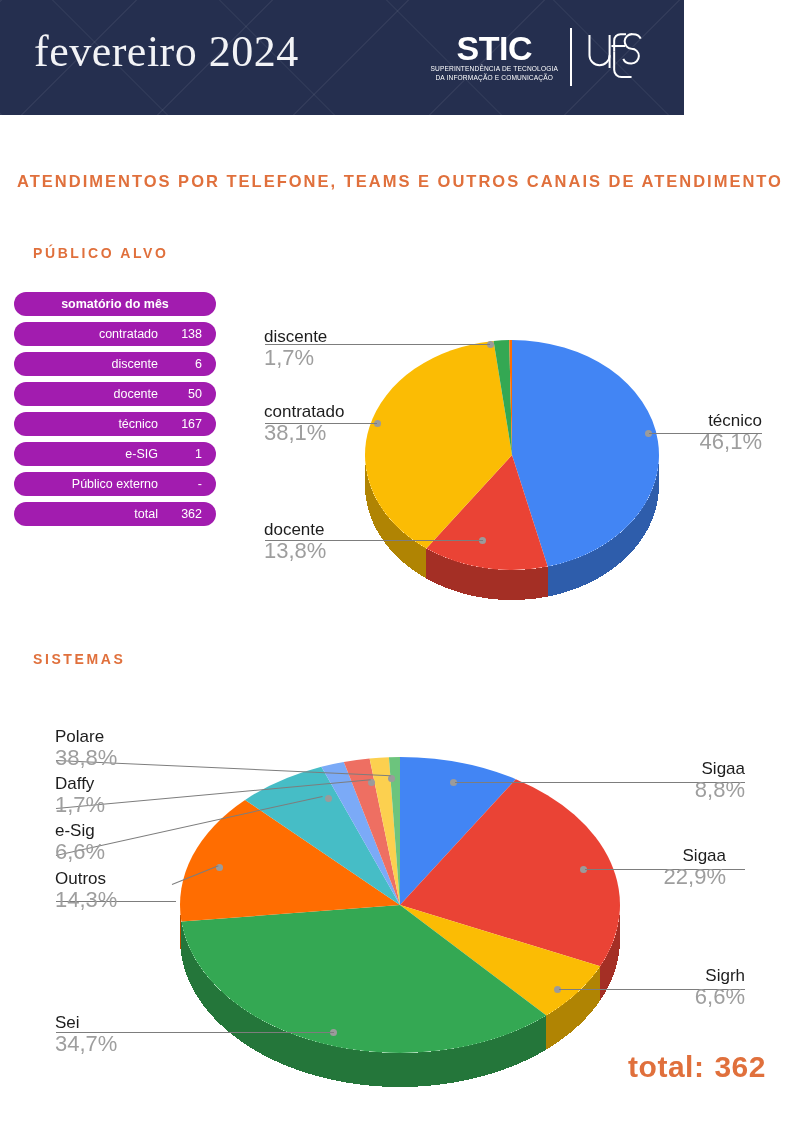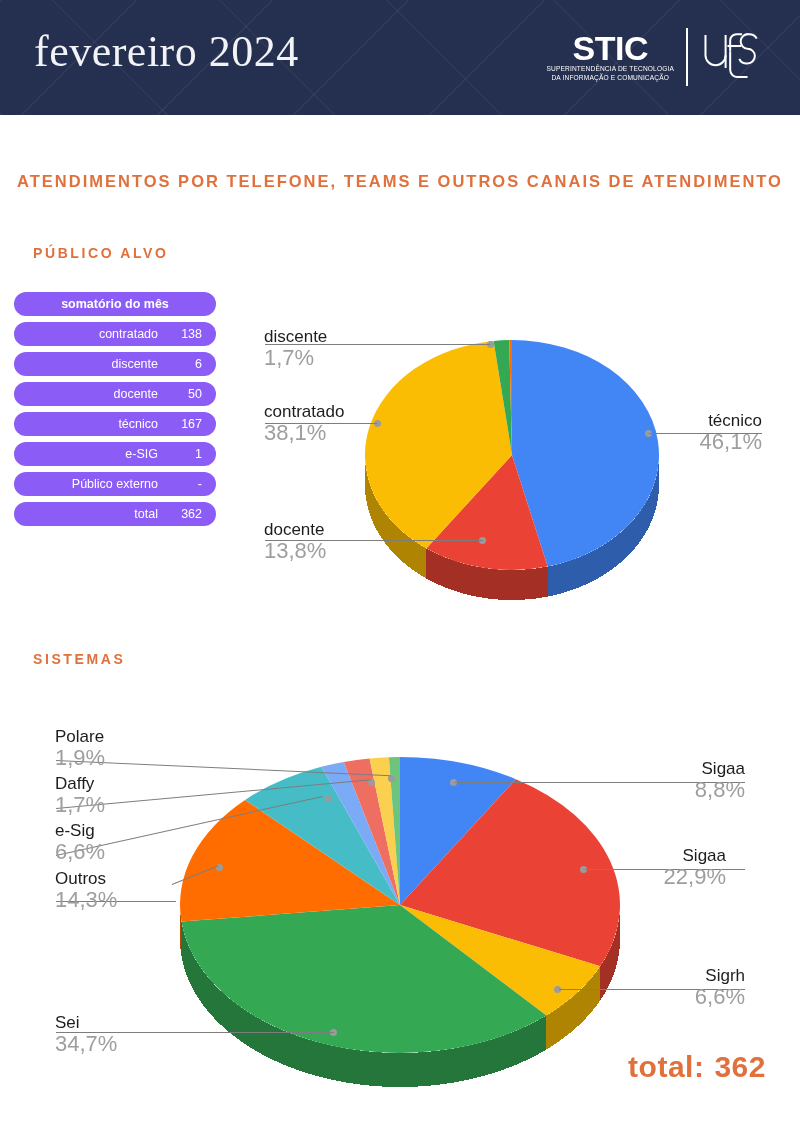--- a/index.html
+++ b/index.html
@@ -5,21 +5,21 @@
   html,body{margin:0;padding:0;}
   body{
     width:800px;height:1131px;
     background:#ffffff;
     font-family:"Liberation Sans", sans-serif;
     position:relative;overflow:hidden;
   }
 
   
   #header{
-    position:absolute;left:0;top:0;width:800px;height:115px;
+    position:absolute;left:0;top:0;width:684px;height:115px;
     background:#252f4f;overflow:hidden;
   }
   #header-pattern{
     position:absolute;inset:0;
     background-image:
       repeating-linear-gradient(135deg, rgba(255,255,255,0.055) 0px, rgba(255,255,255,0.055) 1.5px, rgba(0,0,0,0) 1.5px, rgba(0,0,0,0) 96px),
       repeating-linear-gradient(45deg, rgba(255,255,255,0.045) 0px, rgba(255,255,255,0.045) 1.5px, rgba(0,0,0,0) 1.5px, rgba(0,0,0,0) 118px);
   }
   #month-title{
     position:absolute;left:34px;top:30px;
@@ -49,21 +49,21 @@
   }
   .section-label{
     position:absolute;color:#e0703c;font-size:14px;font-weight:bold;letter-spacing:2.6px;
   }
   #label-publico{left:33px;top:245px;}
   #label-sistemas{left:33px;top:651px;}
 
   
   #pill-table{position:absolute;left:14px;top:292px;width:202px;}
   .pill{
-    position:relative;width:202px;height:24px;background:#8b5cf6;border-radius:12px;
+    position:relative;width:202px;height:24px;background:#a21caf;border-radius:12px;
     margin-bottom:6px;color:#ffffff;font-size:12.5px;
     display:flex;align-items:center;box-sizing:border-box;
   }
   .pill.header-pill{justify-content:center;font-weight:bold;}
   .pill .pill-label{position:absolute;right:58px;text-align:right;white-space:nowrap;}
   .pill .pill-value{position:absolute;right:14px;width:34px;text-align:right;}
 
   
   .pie-wrap{position:absolute;}
   .leader{position:absolute;background:#7d7d7d;height:1px;}
@@ -539,21 +539,21 @@
       <path d="M400,905 L343.78554999520406,761.9130509373297 A220,148 0 0,1 369.59550514474756,758.4202038860235 Z" fill="#ee6f62"></path>
       <path d="M400,905 L369.59550514474756,758.4202038860235 A220,148 0 0,1 388.9130171112851,757.1880568335716 Z" fill="#fcd04f"></path>
       <path d="M400,905 L388.9130171112851,757.1880568335716 A220,148 0 0,1 400.00000000000017,757 Z" fill="#6cc47d"></path>
     </svg>
 </div>
 
 <div class="dot" style="left:388px;top:775px;"></div>
 <div class="leader" style="left:56px;top:760px;width:335px;transform-origin:left center;transform:rotate(2.6deg);"></div>
 <div class="lbl" style="left:55px;top:726px;">
   <span class="nm">Polare</span>
-  <span class="pc">1,9%</span>
+  <span class="pc">38,8%</span>
 </div>
 
 <div class="dot" style="left:368px;top:779px;"></div>
 <div class="leader" style="left:56px;top:808px;width:316px;transform-origin:left center;transform:rotate(-5.2deg);"></div>
 <div class="lbl" style="left:55px;top:773px;">
   <span class="nm">Daffy</span>
   <span class="pc">1,7%</span>
 </div>
 
 <div class="dot" style="left:325px;top:795px;"></div>

